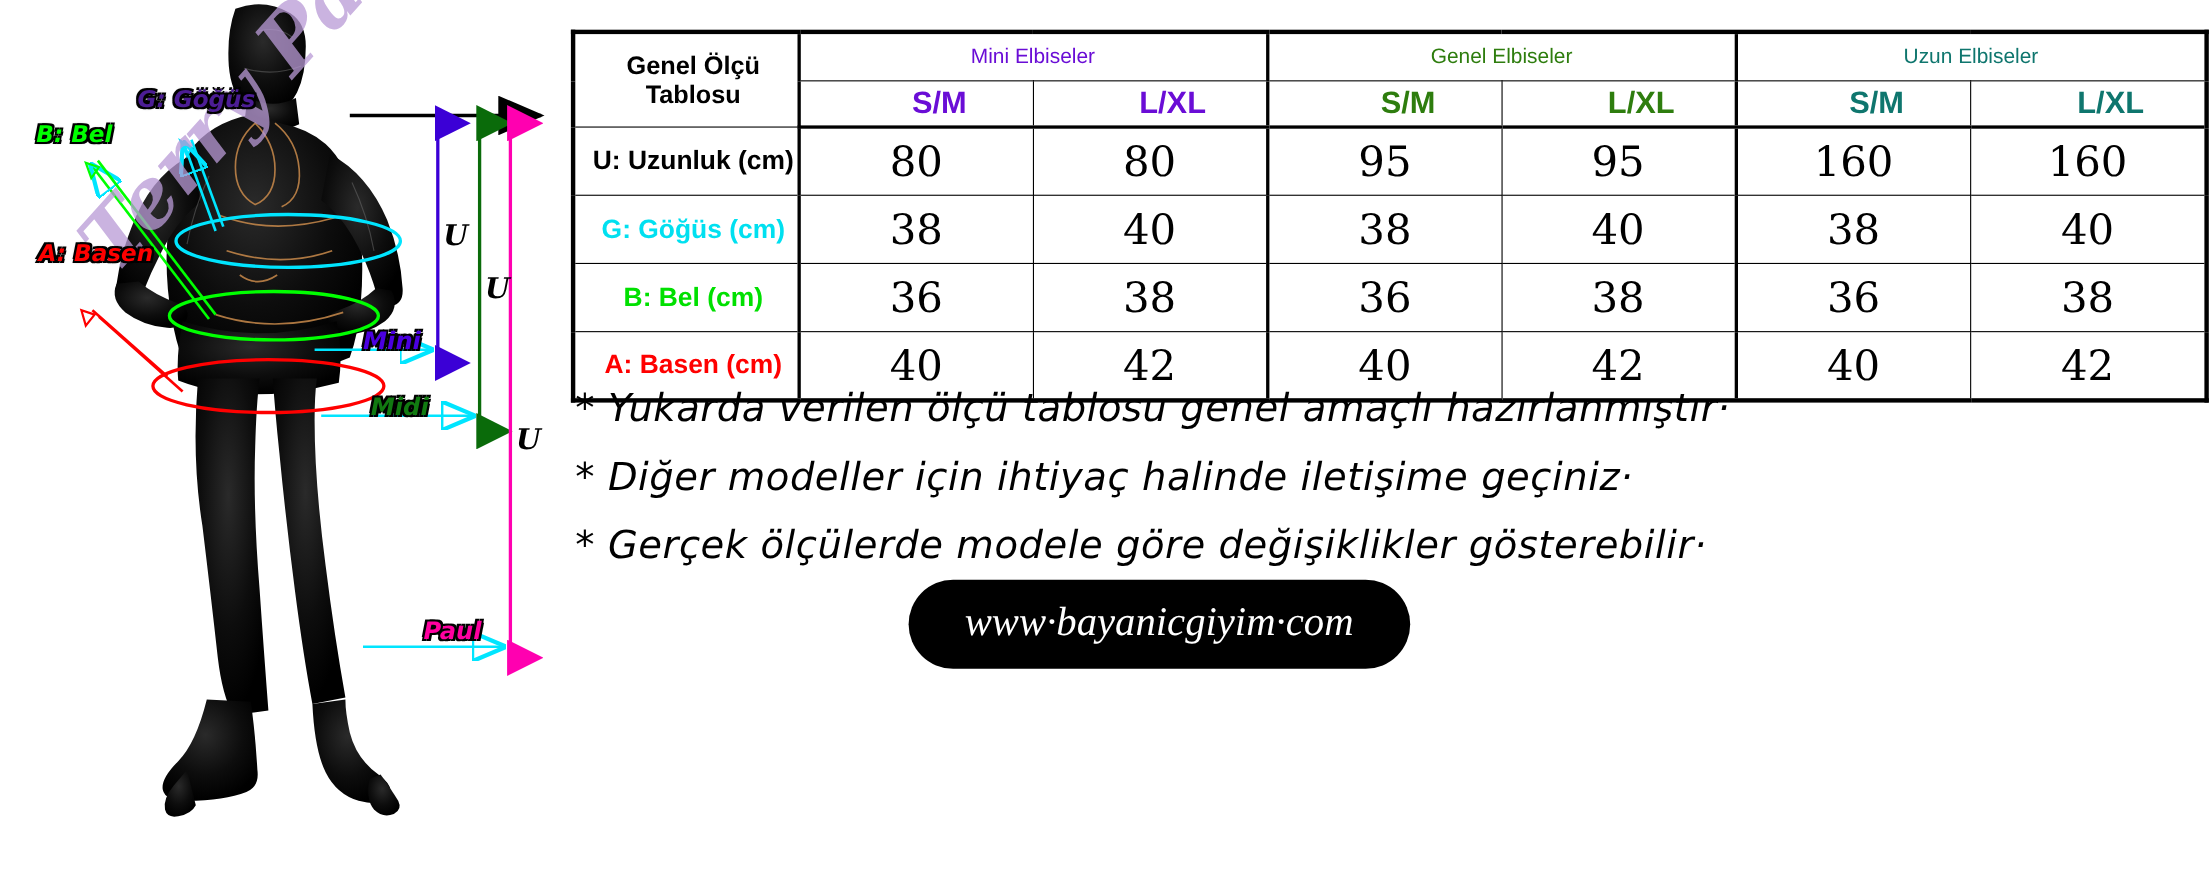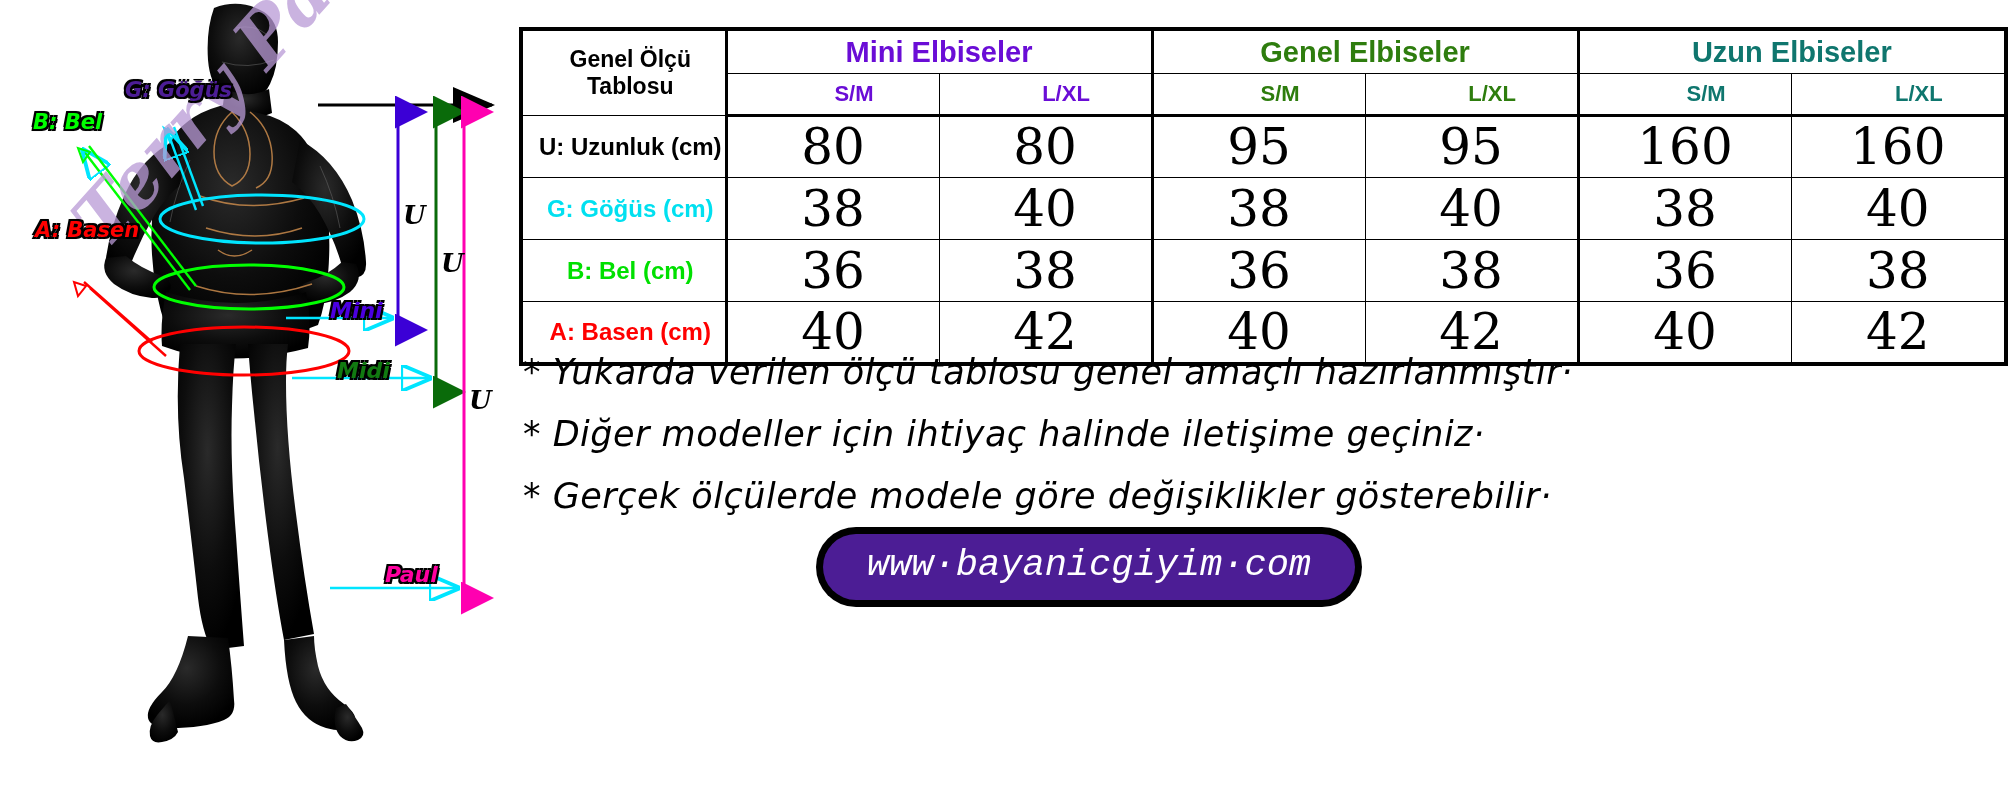--- a/index.html
+++ b/index.html
@@ -37,42 +37,42 @@
   table.size-table td{border:1px solid #000;text-align:center;vertical-align:middle;}
   .outer-l{border-left:4px solid #000 !important;}
   .outer-r{border-right:4px solid #000 !important;}
   .outer-t{border-top:4px solid #000 !important;}
   .outer-b{border-bottom:4px solid #000 !important;}
   .thickb{border-bottom:3px solid #000 !important;}
   .thickl{border-left:3px solid #000 !important;}
 
   .corner-cell{font-size:23px;font-weight:bold;color:#000;text-align:left;
       padding-left:14px;font-family:"Liberation Sans",sans-serif;}
-  .grp{font-size:29px;font-weight:bold;height:40px;font-family:"Liberation Sans",sans-serif;}
-  .sz{font-size:22px;font-weight:bold;height:38px;font-family:"Liberation Sans",sans-serif;padding-left:43px;}
+  .grp{font-size:19px;font-weight:normal;height:40px;font-family:"Liberation Sans",sans-serif;}
+  .sz{font-size:28px;font-weight:bold;height:38px;font-family:"Liberation Sans",sans-serif;padding-left:43px;}
   .rowlabel{font-size:24px;font-weight:bold;text-align:left;padding-left:14px;
       font-family:"Liberation Sans",sans-serif;}
-  .val{font-size:50px;color:#000;font-family:"DejaVu Serif",serif;}
+  .val{font-size:38px;color:#000;font-family:"DejaVu Serif",serif;}
   tr.datarow{height:62px;}
 
   .c-mini{color:#6a0dd6;}
   .c-midi{color:#2e7d0e;}
   .c-uzun{color:#0f766e;}
   .c-u{color:#000000;}
   .c-g{color:#00e0f0;}
   .c-b{color:#00e000;}
   .c-a{color:#ff0000;}
 
   .notes{position:absolute;left:8px;top:352px;width:1480px;}
   .note{font-family:"DejaVu Sans",sans-serif;font-style:italic;font-size:35px;
       color:#000;white-space:nowrap;margin:0 0 22px 0;letter-spacing:.5px;}
 
-  .sitebanner{position:absolute;left:308px;top:534px;background:#4c1d95;color:#fff;
+  .sitebanner{position:absolute;left:318px;top:534px;background:#000000;color:#fff;
       border-radius:42px;padding:10px 44px 14px 44px;font-size:37px;
-      font-family:Liberation Mono, monospace;font-style:italic;white-space:nowrap;
+      font-family:Liberation Serif, serif;font-style:italic;white-space:nowrap;
       box-shadow:0 0 0 7px #000;}
 </style>
 </head>
 <body>
 
 <div id="root">
 
   <div id="illustration">
 
     <svg class="fig-svg" width="515" height="811" viewBox="0 0 515 811">

